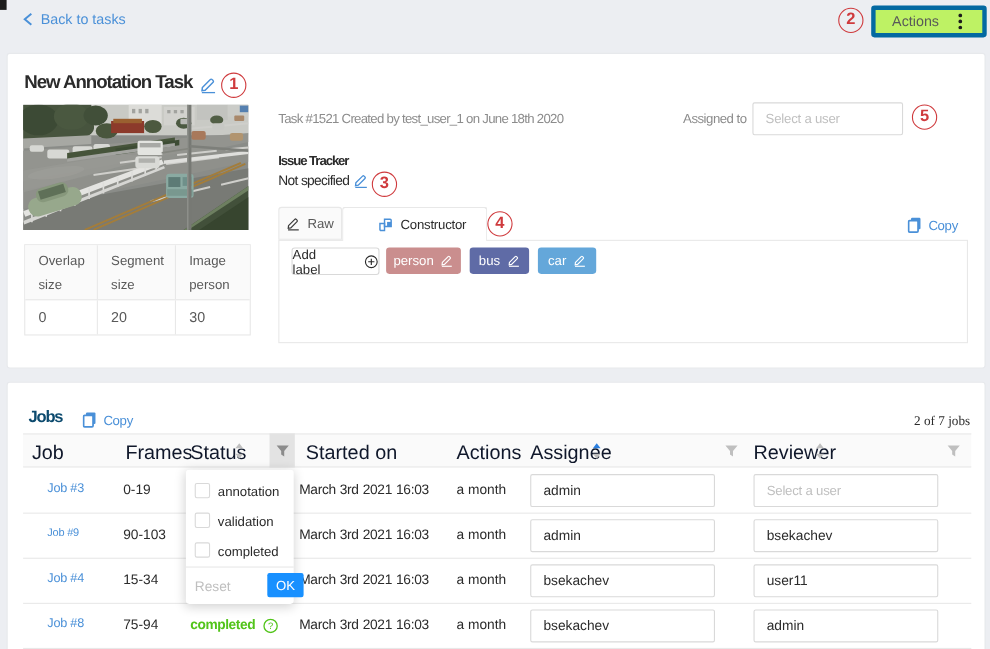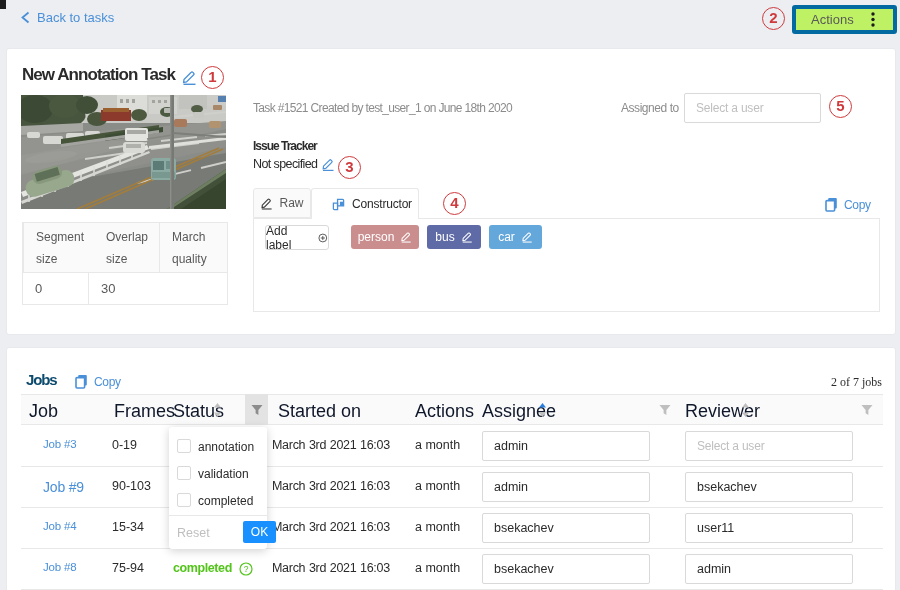--- a/index.html
+++ b/index.html
@@ -158,26 +158,27 @@
 
       <rect x="149" y="0" width="4" height="114" fill="#777974"></rect>
       <rect x="149" y="0" width="1.4" height="114" fill="#8d8f8a"></rect>
       <line x1="152" y1="38" x2="205" y2="42" stroke="#7d7f7a" stroke-width="2.2"></line>
       <line x1="151" y1="40" x2="126" y2="44" stroke="#84867f" stroke-width="1.5"></line>
     </svg>
   </div>
 
   <div class="abs" style="left:15px;top:173px;width:206px;border:1px solid #e8e8e8;font-size:13px;color:#595959;">
     <div style="display:flex;background:#fafafa;border-bottom:1px solid #e8e8e8;font-size:12px;">
+      <div style="width:65px;padding:3px 0 2px 12px;line-height:22px;">Overlap size</div>
       <div style="width:71px;padding:3px 0 2px 12px;line-height:22px;border-left:1px solid #e8e8e8;">Segment size</div>
-      <div style="width:65px;padding:3px 0 2px 12px;line-height:22px;">Overlap size</div>
-      <div style="width:68px;padding:3px 0 2px 12px;line-height:22px;border-left:1px solid #e8e8e8;">March quality</div>
+      <div style="width:68px;padding:3px 0 2px 12px;line-height:22px;border-left:1px solid #e8e8e8;">Image person</div>
     </div>
     <div style="display:flex;">
       <div style="width:65px;padding:8px 0 8px 12px;">0</div>
+      <div style="width:71px;padding:8px 0 8px 12px;border-left:1px solid #e8e8e8;">20</div>
       <div style="width:68px;padding:8px 0 8px 12px;border-left:1px solid #e8e8e8;">30</div>
     </div>
   </div>
 
   <div class="abs gray" style="left:246px;top:52px;font-size:12px;letter-spacing:-0.65px;">Task #1521 Created by test_user_1 on June 18th 2020</div>
   <div class="abs gray" style="left:614px;top:52px;font-size:12px;letter-spacing:-0.45px;">Assigned to</div>
   <div class="inp" style="left:677px;top:44px;width:137px;height:30px;">
       <span class="ph">Select a user</span>
     </div>
   <div class="circ" style="left:822px;top:46px;">5</div>
@@ -190,39 +191,39 @@
   </svg>
   <div class="circ" style="left:331px;top:107px;">3</div>
 
   <div class="abs" style="left:246px;top:139px;width:58px;height:30px;background:#fafafa;border:1px solid #e8e8e8;border-radius:3px 3px 0 0;display:flex;align-items:center;justify-content:center;gap:6px;z-index:2;">
     <svg width="13" height="13" viewBox="0 0 14 13">
       <path d="M2.5 8.2 L8.6 2.1 a1 1 0 0 1 1.4 0 l0.8 0.8 a1 1 0 0 1 0 1.4 L4.7 10.4 L2.2 10.8 Z" fill="none" stroke="#3c3c3c" stroke-width="1.2"></path>
       <rect x="2" y="11.8" width="10.5" height="1.2" fill="#3c3c3c"></rect>
     </svg>
     <span style="font-size:12px;color:#595959;">Raw</span>
   </div>
-  <div class="abs" style="left:304px;top:139px;width:108px;height:31px;background:#fff;border:1px solid #e8e8e8;border-bottom:none;border-radius:3px 3px 0 0;display:flex;align-items:center;justify-content:center;gap:7px;padding-left:14px;z-index:3;">
+  <div class="abs" style="left:304px;top:139px;width:132px;height:31px;background:#fff;border:1px solid #e8e8e8;border-bottom:none;border-radius:3px 3px 0 0;display:flex;align-items:center;justify-content:center;gap:7px;padding-left:14px;z-index:3;">
     <svg width="13" height="13" viewBox="0 0 14 14">
       <path d="M1.5 5.5 H6 V12.5 H2.5 A1 1 0 0 1 1.5 11.5 Z" fill="none" stroke="#4a90d8" stroke-width="1.4"></path>
       <path d="M6 1.5 H11.5 A1 1 0 0 1 12.5 2.5 V8.5 H6 Z" fill="none" stroke="#4a90d8" stroke-width="1.4"></path>
       <rect x="8.5" y="4" width="4" height="4.5" fill="#4a90d8"></rect>
     </svg>
     <span style="font-size:12px;letter-spacing:-0.2px;color:#2b2b2b;font-weight:400;">Constructor</span>
   </div>
   <div class="circ" style="left:436px;top:143px;">4</div>
   <div class="abs blue" style="left:818px;top:148px;font-size:12px;letter-spacing:-0.3px;display:flex;align-items:center;gap:6px;">
     <svg width="13" height="15" viewBox="0 0 13 15">
         <rect x="3.2" y="1" width="8.6" height="10.5" rx="1" fill="#4a90d8"></rect>
         <rect x="1" y="3.6" width="8.6" height="10.4" rx="1" fill="#fff" stroke="#4a90d8" stroke-width="1.6"></rect>
       </svg>
     <span>Copy</span>
   </div>
 
   <div class="abs" style="left:246px;top:169px;width:627px;height:94px;background:#fff;border:1px solid #e8e8e8;"></div>
-  <div class="abs" style="left:258px;top:176px;width:64px;height:25px;background:#fff;border:1px solid #d9d9d9;border-radius:3px;display:flex;align-items:center;justify-content:center;gap:18px;z-index:4;">
+  <div class="abs" style="left:258px;top:176px;width:80px;height:25px;background:#fff;border:1px solid #d9d9d9;border-radius:3px;display:flex;align-items:center;justify-content:center;gap:18px;z-index:4;">
     <span style="font-size:12px;color:#2b2b2b;">Add label</span>
     <svg width="14" height="14" viewBox="0 0 14 14">
         <circle cx="7" cy="7" r="5.7" fill="none" stroke="#2b2b2b" stroke-width="1.1"></circle>
         <line x1="7" y1="4" x2="7" y2="10" stroke="#2b2b2b" stroke-width="1.1"></line>
         <line x1="4" y1="7" x2="10" y2="7" stroke="#2b2b2b" stroke-width="1.1"></line>
       </svg>
   </div>
   <div class="chip" style="left:344px;width:68px;background:#ca8e8e;z-index:4;">
     <span>person</span>
     <svg width="12" height="12" viewBox="0 0 14 13">
@@ -295,21 +296,21 @@
 
   <div class="abs blue" style="left:36px;top:90px;font-size:11.5px;letter-spacing:-0.2px;">Job #3</div>
   <div class="abs" style="left:105px;top:90px;font-size:12.5px;">0-19</div>
   <div class="abs" style="left:265px;top:90px;font-size:12.5px;letter-spacing:-0.3px;word-spacing:0.5px;">March 3rd 2021 16:03</div>
   <div class="abs" style="left:408px;top:90px;font-size:12.5px;">a month</div>
   <div class="inp" style="left:475px;top:83px;width:168px;height:30px;">admin</div>
   <div class="inp" style="left:678px;top:83px;width:168px;height:30px;">
       <span class="ph">Select a user</span>
     </div>
 
-  <div class="abs blue" style="left:36px;top:131px;font-size:14px;letter-spacing:-0.2px;">Job #9</div>
+  <div class="abs blue" style="left:36px;top:131px;font-size:10px;letter-spacing:-0.2px;">Job #9</div>
   <div class="abs" style="left:105px;top:131px;font-size:12.5px;">90-103</div>
   <div class="abs" style="left:265px;top:131px;font-size:12.5px;letter-spacing:-0.3px;word-spacing:0.5px;">March 3rd 2021 16:03</div>
   <div class="abs" style="left:408px;top:131px;font-size:12.5px;">a month</div>
   <div class="inp" style="left:475px;top:124px;width:168px;height:30px;">admin</div>
   <div class="inp" style="left:678px;top:124px;width:168px;height:30px;">bsekachev</div>
 
   <div class="abs blue" style="left:36px;top:172px;font-size:11.5px;letter-spacing:-0.2px;">Job #4</div>
   <div class="abs" style="left:105px;top:172px;font-size:12.5px;">15-34</div>
   <div class="abs" style="left:265px;top:172px;font-size:12.5px;letter-spacing:-0.3px;word-spacing:0.5px;">March 3rd 2021 16:03</div>
   <div class="abs" style="left:408px;top:172px;font-size:12.5px;">a month</div>

